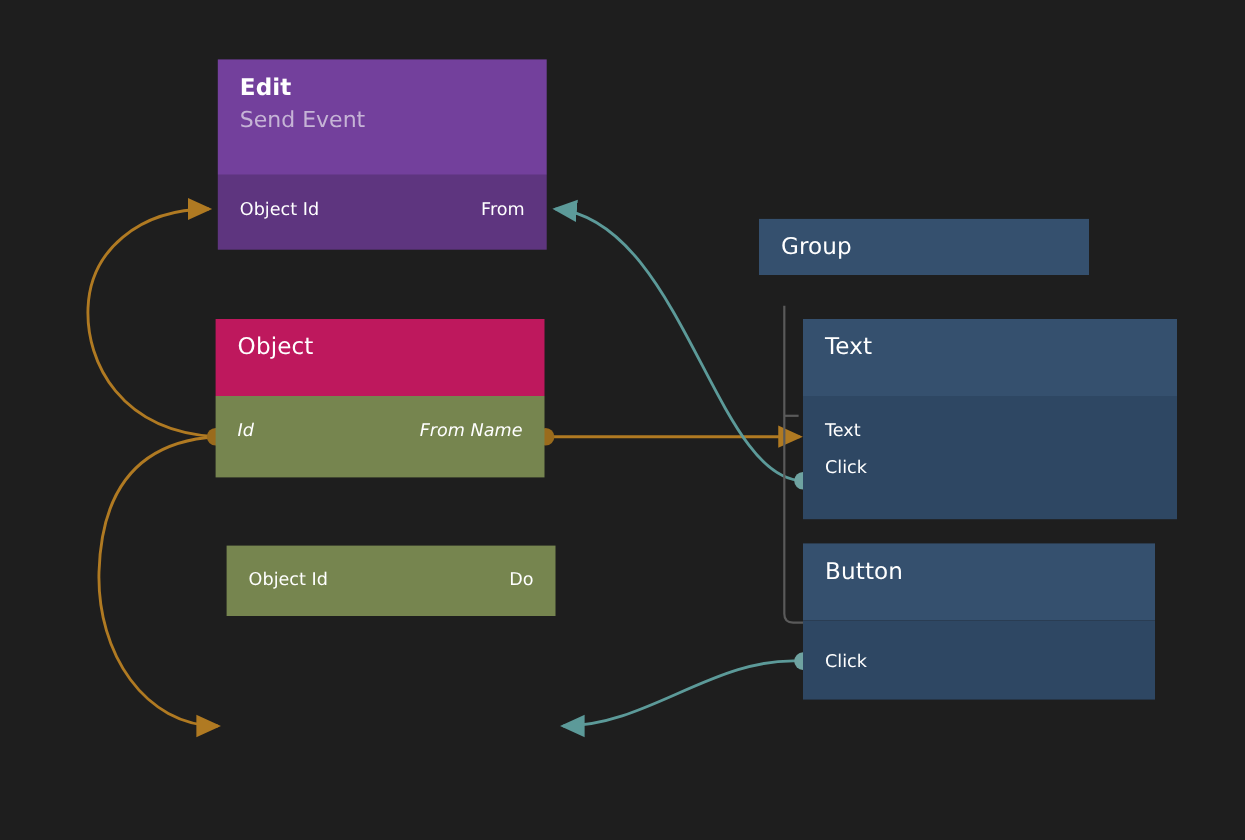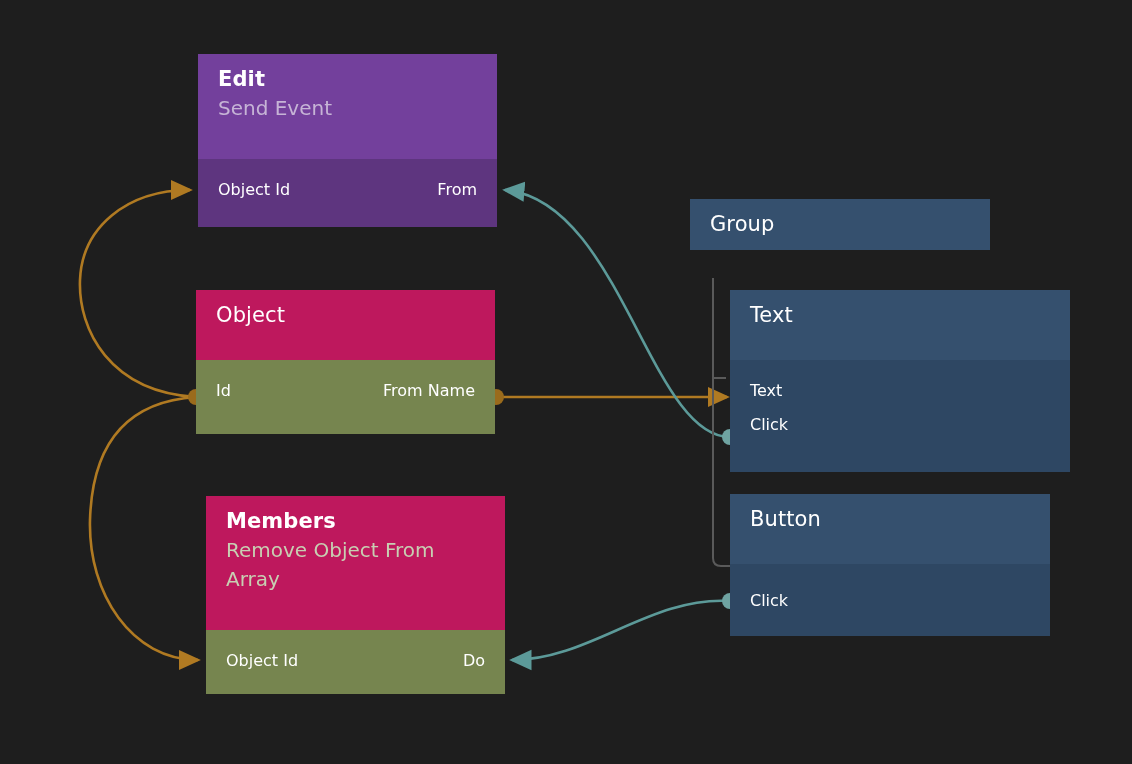--- a/index.html
+++ b/index.html
@@ -124,33 +124,29 @@
         <span class="port-in">Object Id</span>
         <span class="port-out">From</span>
       </div>
     </div>
   </div>
 
   <div class="node node-olive" style="left:196px; top:290px; width:299px;">
     <div class="node-header" style="height:70px;">
       <div class="node-title">Object</div>
     </div>
-    <div class="node-body" style="height:74px;">
+    <div class="node-body" style="height:74px;font-style:italic;">
       <div class="port-row">
         <span class="port-in">Id</span>
         <span class="port-out">From Name</span>
       </div>
     </div>
   </div>
 
   <div class="node node-olive" style="left:206px; top:496px; width:299px;">
-    <div class="node-header" style="height:134px;">
-      <div class="node-title bold">Members</div>
-      <div class="node-subtitle" style="max-width:260px;">Remove Object From Array</div>
-    </div>
     <div class="node-body" style="height:64px;">
       <div class="port-row">
         <span class="port-in">Object Id</span>
         <span class="port-out">Do</span>
       </div>
     </div>
   </div>
 
   <div class="node node-blue" style="left:690px; top:199px; width:300px;">
     <div class="node-header" style="height:51px;">

